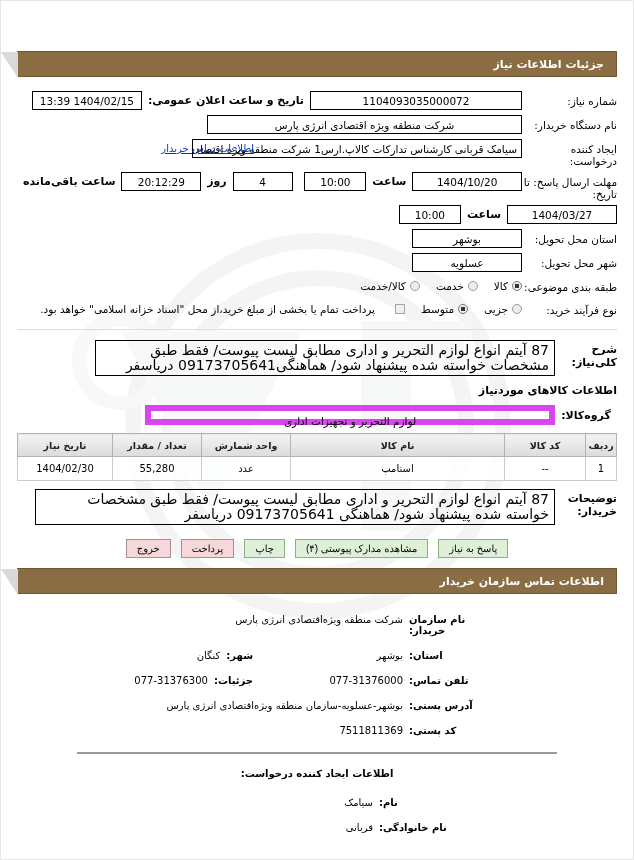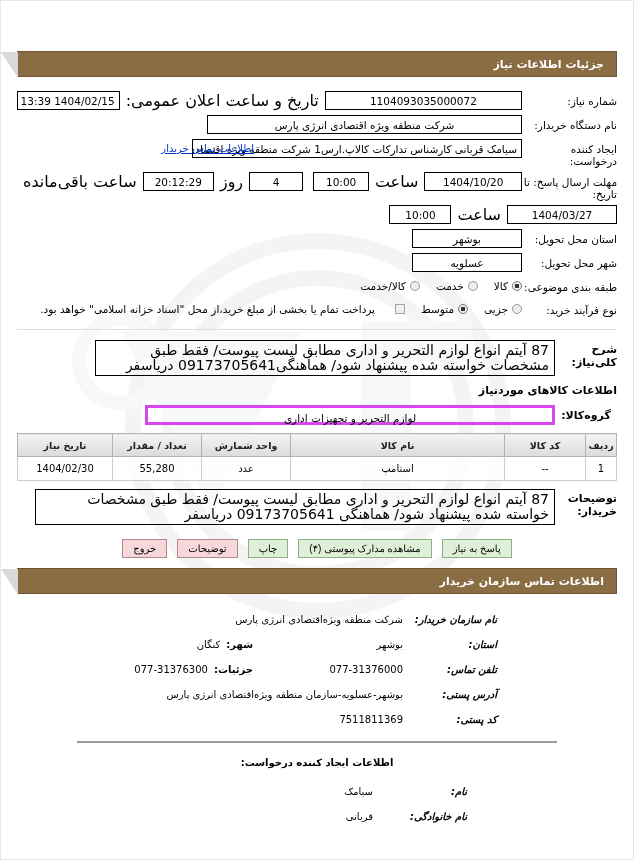--- a/index.html
+++ b/index.html
@@ -88,24 +88,25 @@
     height: 19px;
     line-height: 19px;
     font-size: 10.5px;
     text-align: center;
     box-sizing: border-box;
     padding: 0 4px;
     overflow: hidden;
     white-space: nowrap;
   }
   .inline-lbl {
-    font-size: 16px;
+    font-size: 11px;
     padding: 0 6px;
     line-height: 19px;
     white-space: nowrap;
+    font-weight: bold;
   }
 
   .w-num      { width: 212px; }
   .w-date     { width: 110px; }
   .w-org      { width: 315px; }
   .w-creator  { width: 330px; }
   .w-time     { width: 62px; }
   .w-city     { width: 110px; }
   .w-days     { width: 60px; }
   .w-remain   { width: 80px; }
@@ -172,21 +173,21 @@
   }
   .sec-title {
     font-size: 11px;
     font-weight: bold;
     margin: 8px 0 8px 0;
     text-align: right;
   }
   .grp-row { display: flex; align-items: center; margin-bottom: 8px; }
   .grp-lbl { font-size: 11px; font-weight: bold; width: 62px; flex: 0 0 62px; text-align: center; }
   .grp-box {
-    border: 3px solid #d946ef;
+    border: 6px solid #d946ef;
     width: 410px; height: 20px; line-height: 20px;
     font-size: 10.5px; text-align: center; box-sizing: border-box;
   }
 
   
   table.items {
     width: 100%;
     border-collapse: collapse;
     font-size: 10px;
     margin-top: 6px;
@@ -243,23 +244,22 @@
     display: flex;
     flex-direction: row;
     align-items: baseline;
     margin-bottom: 14px;
     font-size: 10px;
   }
   .clbl {
     font-weight: bold;
     width: 88px;
     flex: 0 0 88px;
-    text-align: right;
+    text-align: left;
     padding-left: 6px;
-    font-style: italic;
   }
   .cval { min-width: 150px; text-align: right; }
   .cval2 { min-width: 60px; text-align: right; }
   .clbl2 { font-weight: bold; text-align: right; padding-left: 6px; }
   .hr {
     border: none;
     border-top: 2px solid #9a9a9a;
     margin: 16px 60px 14px 60px;
   }
   .ctitle {
@@ -413,21 +413,21 @@
       <div class="kw-row" style="margin-top:8px;">
         <div class="kw-lbl">توضیحات خریدار:</div>
         <div class="kw-box" style="width:520px;">87 آیتم انواع لوازم التحریر و اداری مطابق لیست پیوست/ فقط طبق  مشخصات  خواسته شده  پیشنهاد شود/ هماهنگی 09173705641   دریاسفر</div>
       </div>
     </div>
 
     <div class="btnrow">
       <button class="btn green">پاسخ به نیاز</button>
       <button class="btn green">مشاهده مدارک پیوستی (۴)</button>
       <button class="btn green">چاپ</button>
-      <button class="btn pink">توضیحات</button>
+      <button class="btn pink">پرداخت</button>
       <button class="btn pink">خروج</button>
     </div>
 
     <div class="bar-wrap" style="margin-top:8px;">
       <div class="bar">
         <span class="fold"></span>
         <span>اطلاعات تماس سازمان خریدار</span>
       </div>
     </div>
 

